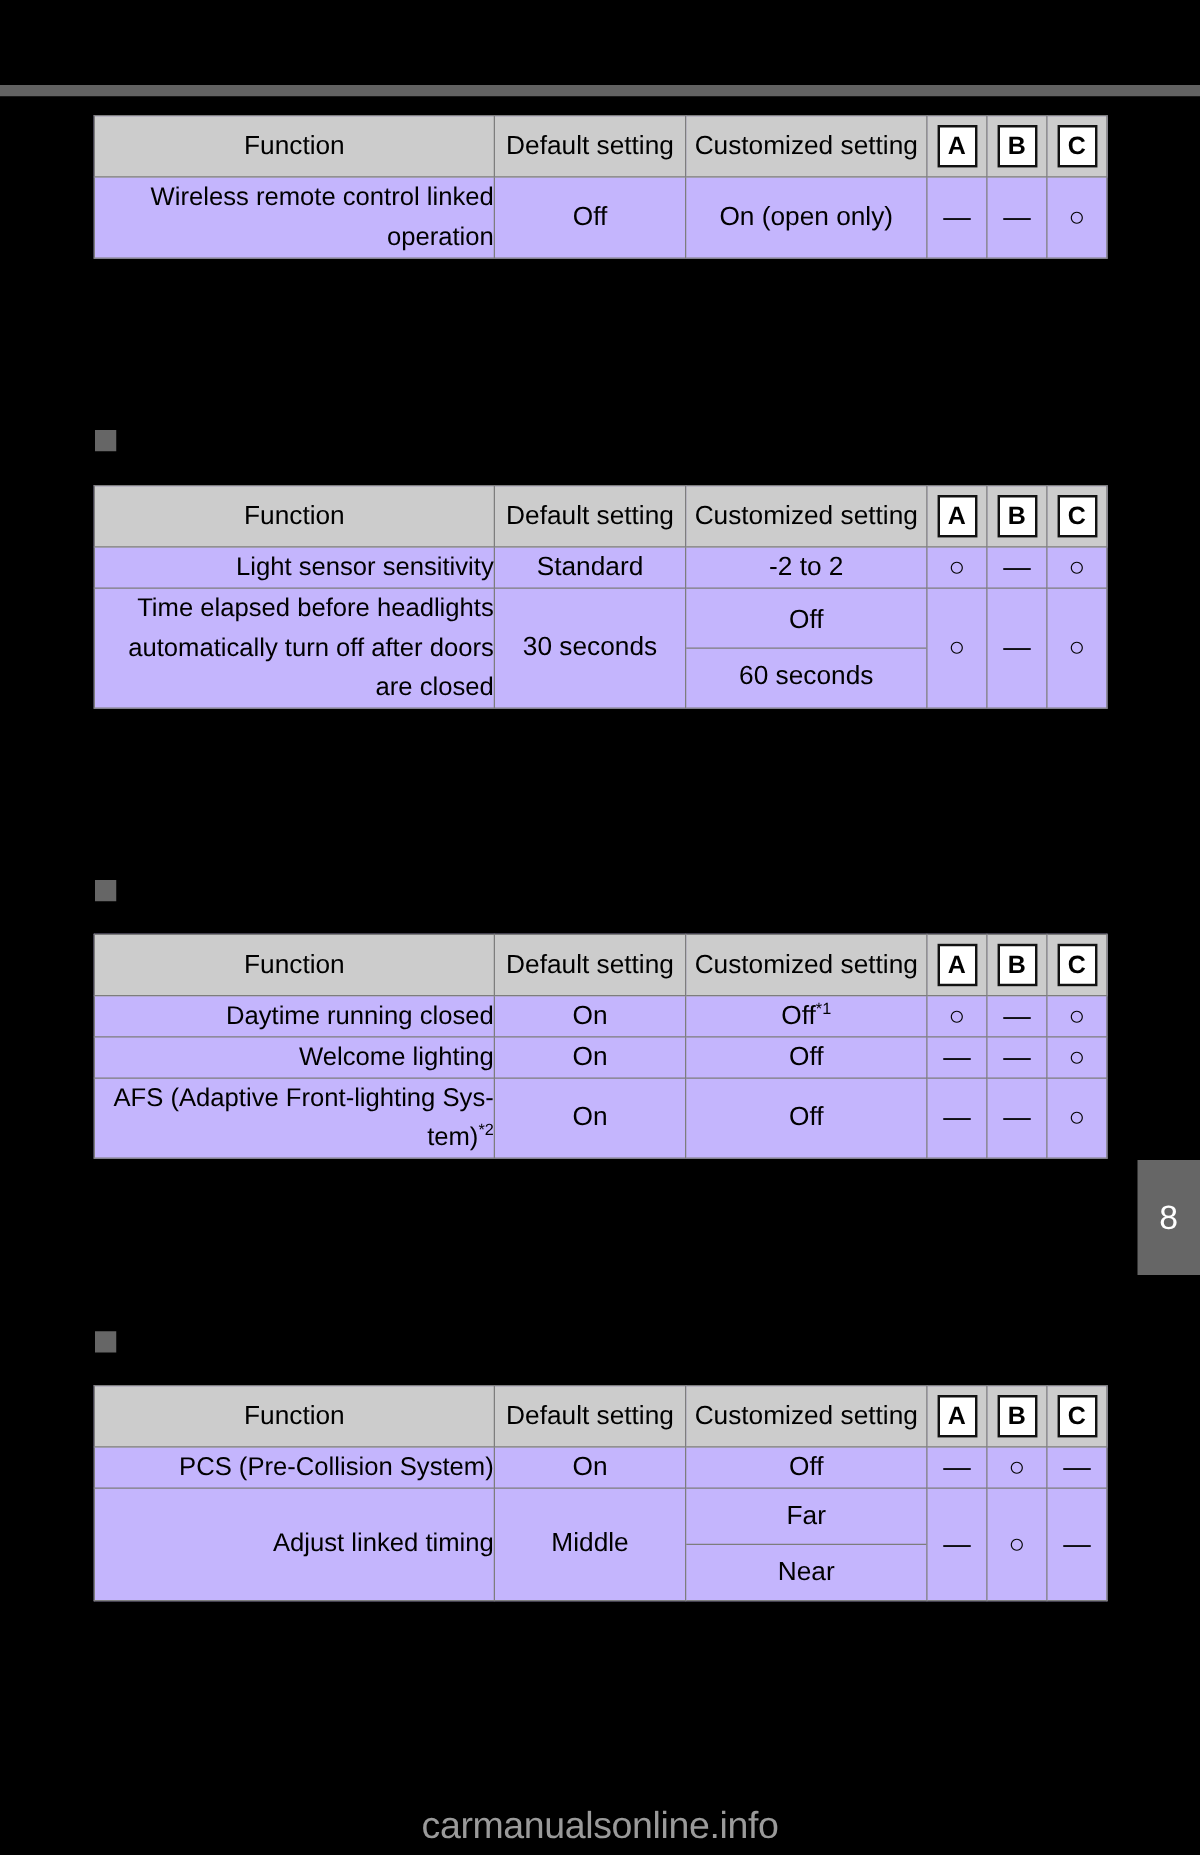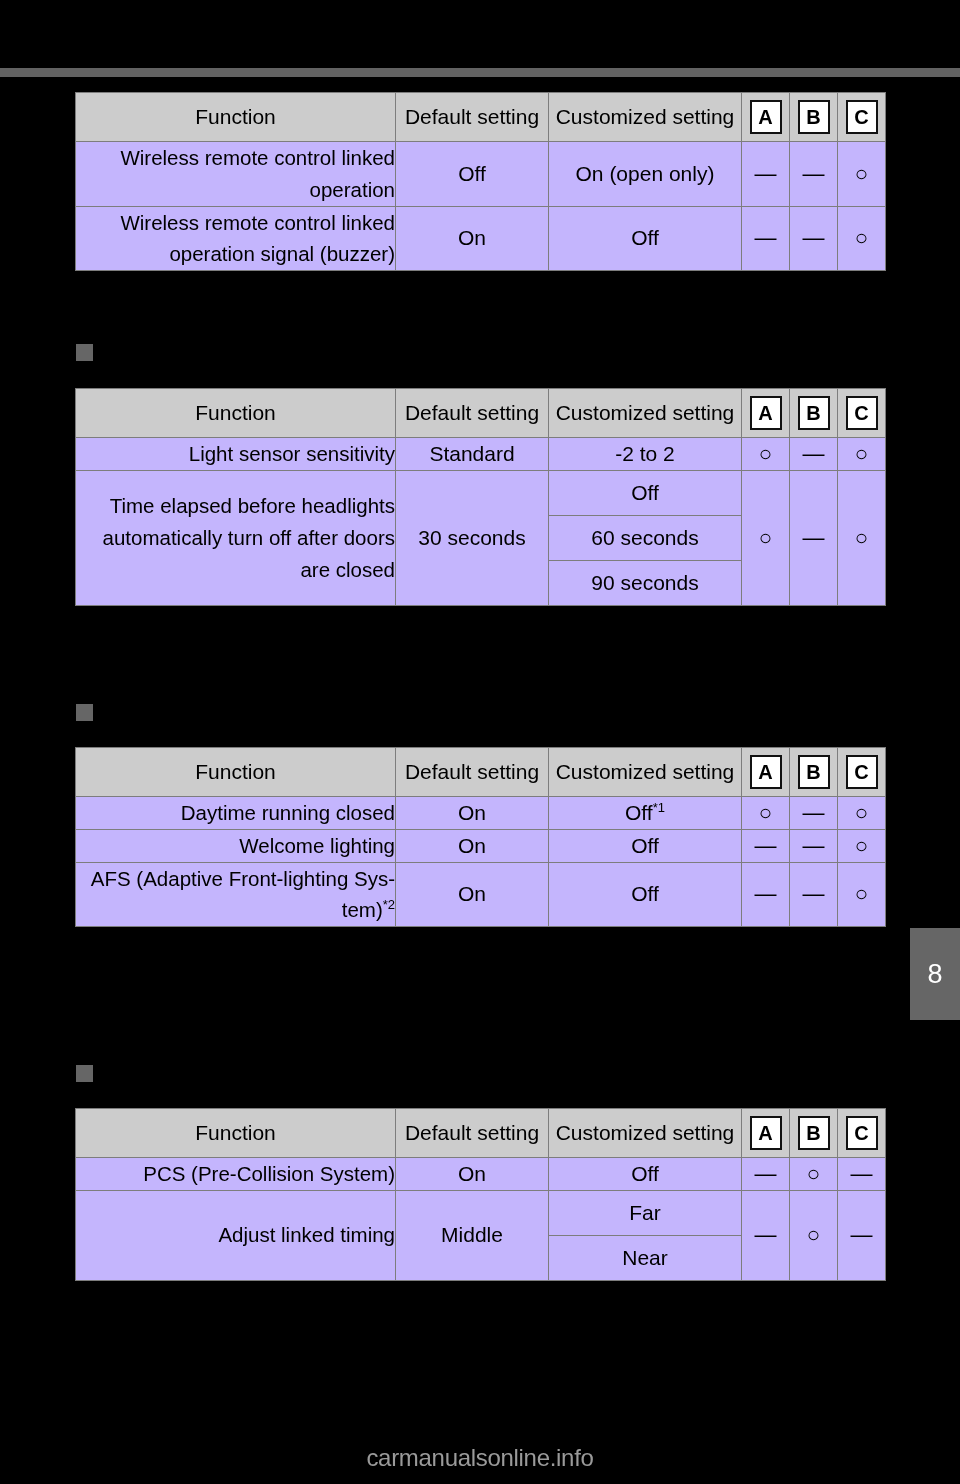--- a/index.html
+++ b/index.html
@@ -40,21 +40,21 @@
     font-family: "Liberation Sans", sans-serif;
   }
 
   #site-footer {
     position: absolute;
     left: 0;
     top: 1444px;
     width: 960px;
     text-align: center;
     color: #9a9a9a;
-    font-size: 24px;
+    font-size: 30px;
     letter-spacing: -0.3px;
     font-family: "Liberation Sans", sans-serif;
   }
 
   
   .section-marker {
     position: absolute;
     width: 17px;
     height: 17px;
     background: #666666;
@@ -173,28 +173,20 @@
   </thead>
   <tbody>
     <tr>
       <td class="cell-fn">Wireless remote control linked operation</td>
       <td class="cell-center">Off</td>
       <td class="cell-center">On (open only)</td>
       <td class="cell-mark">—</td>
       <td class="cell-mark">—</td>
       <td class="cell-mark">○</td>
     </tr>
-    <tr>
-      <td class="cell-fn">Wireless remote control linked operation signal (buzzer)</td>
-      <td class="cell-center">On</td>
-      <td class="cell-center">Off</td>
-      <td class="cell-mark">—</td>
-      <td class="cell-mark">—</td>
-      <td class="cell-mark">○</td>
-    </tr>
   </tbody>
 </table>
 
 <table class="cust-table" id="table-1" style="top:388px;">
   <colgroup>
     <col class="col-fn">
       <col class="col-def">
       <col class="col-cust">
     <col class="col-abc">
       <col class="col-abc">
@@ -223,23 +215,20 @@
       <td class="cell-fn">Time elapsed before headlights automatically turn off after doors are closed</td>
       <td class="cell-center">30 seconds</td>
       <td class="nopad">
         <table class="sub-table">
           <tbody>
               <tr>
                 <td>Off</td>
               </tr>
           <tr>
                 <td>60 seconds</td>
-              </tr>
-          <tr>
-                <td>90 seconds</td>
               </tr>
         </tbody>
           </table>
       </td>
       <td class="cell-mark">○</td>
       <td class="cell-mark">—</td>
       <td class="cell-mark">○</td>
     </tr>
   </tbody>
 </table>

